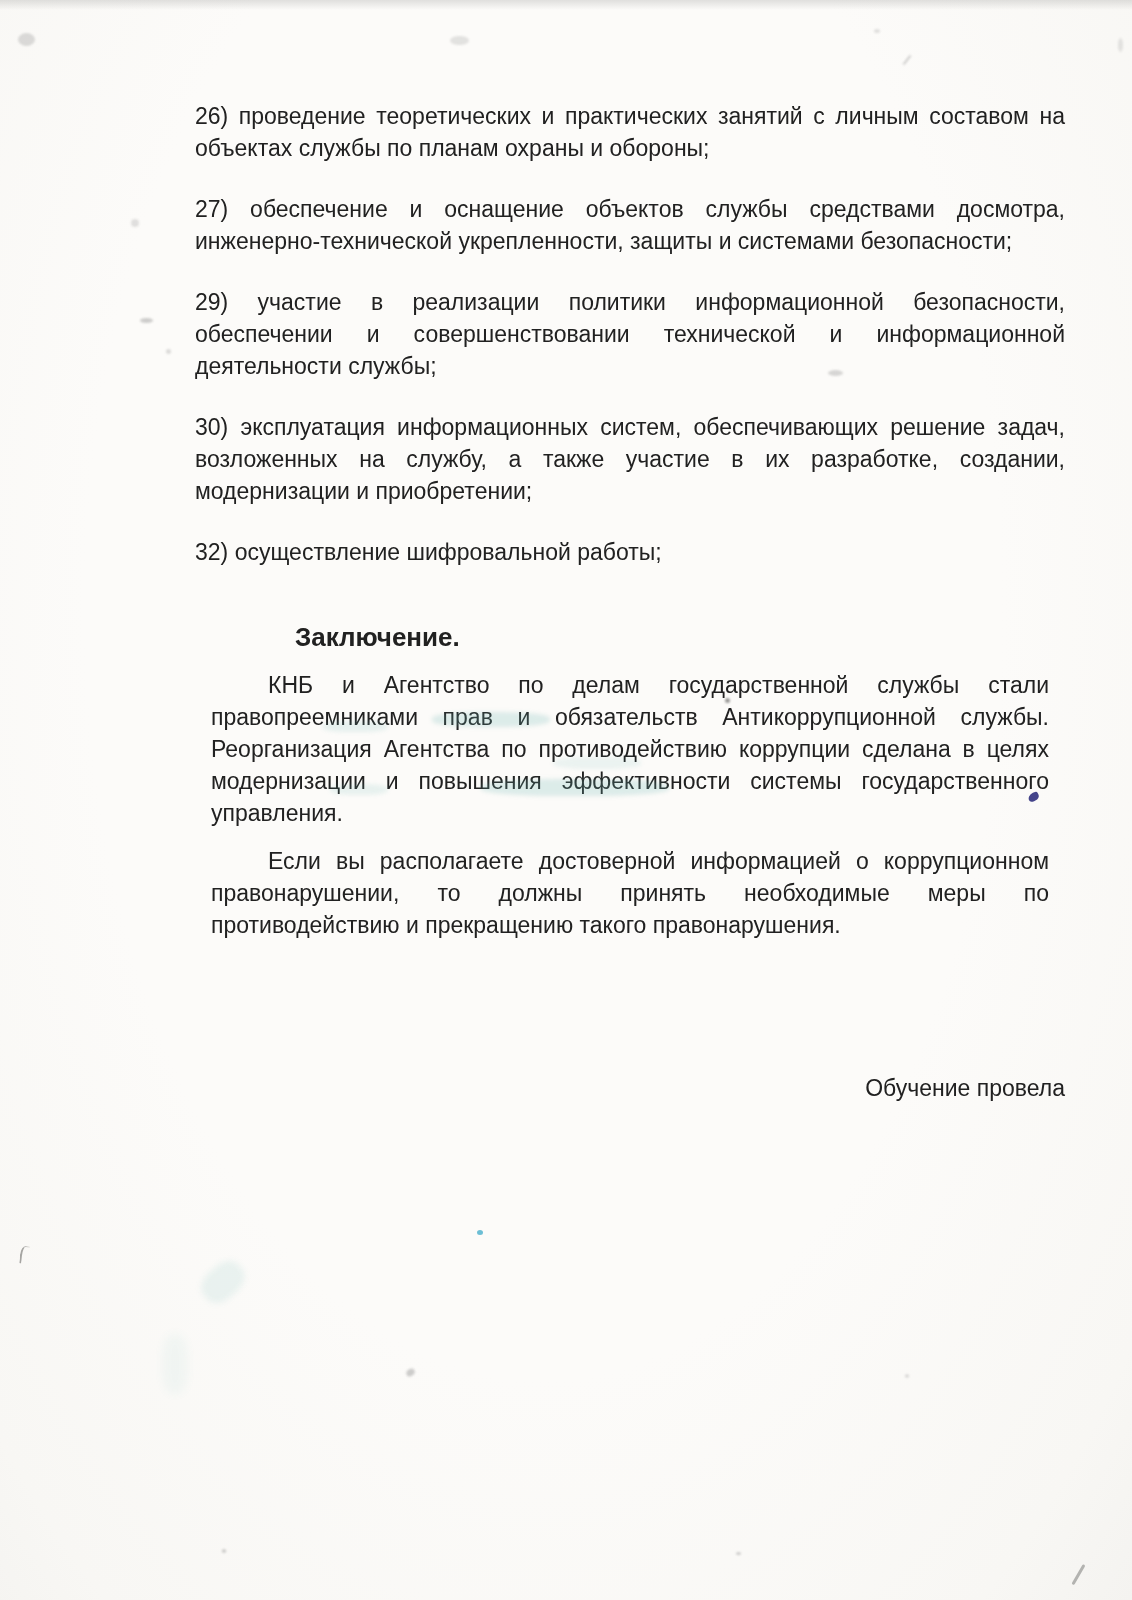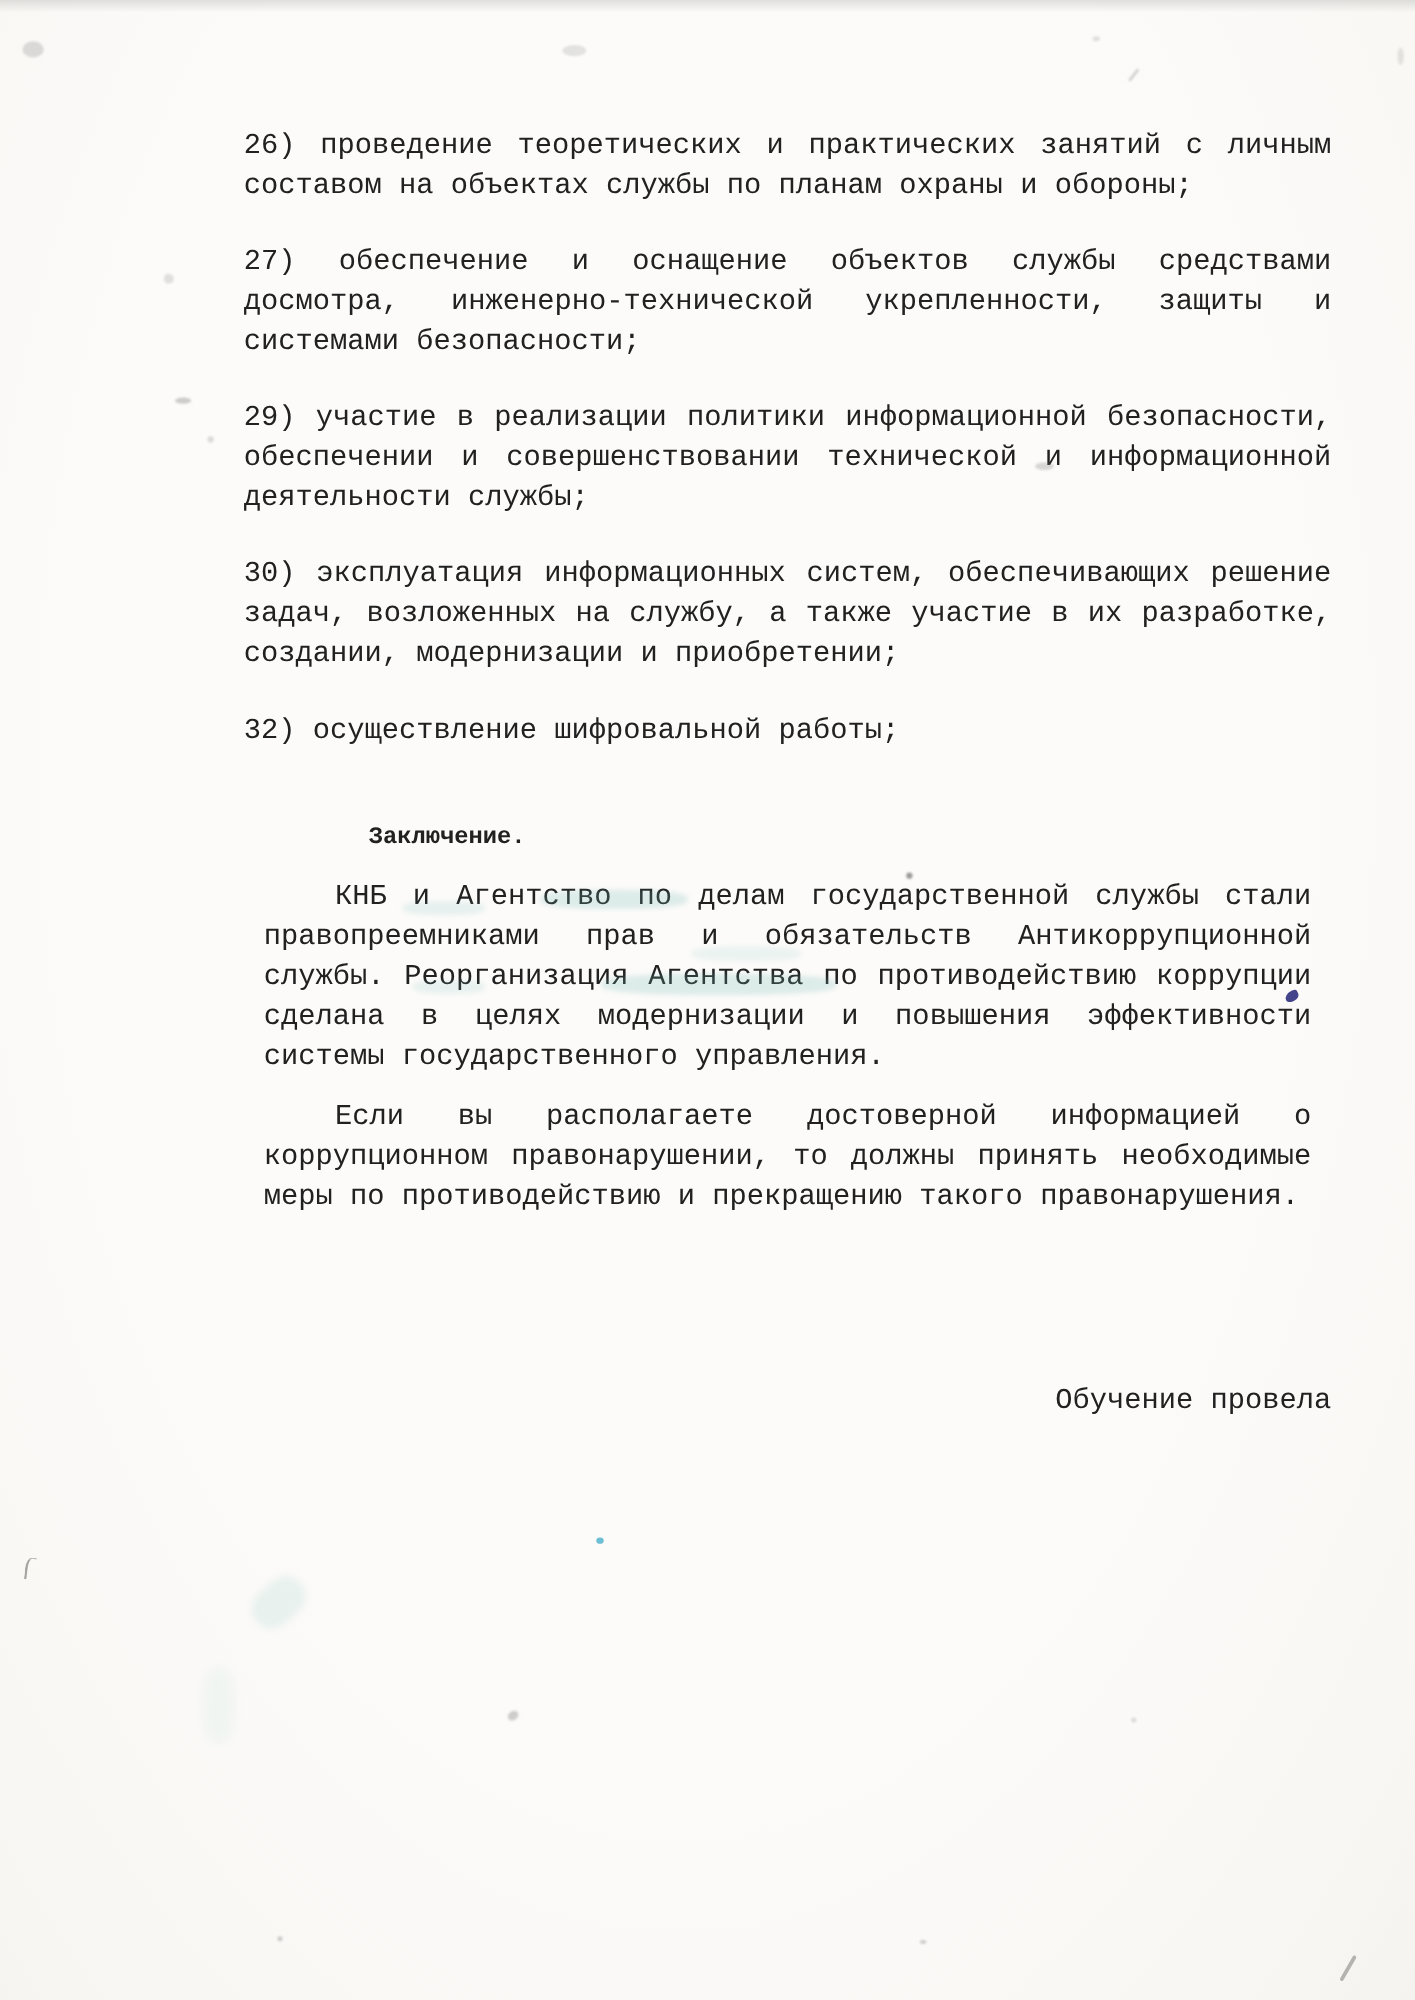--- a/index.html
+++ b/index.html
@@ -3,42 +3,42 @@
 <meta charset="utf-8">
 <style>
   html, body { margin: 0; padding: 0; background: #e8e8e6; }
   .page {
     position: relative;
     width: 1132px;
     height: 1600px;
     margin: 0 auto;
     background:
       radial-gradient(ellipse at 48% 38%, #fcfbf9 55%, #f8f7f4 88%, #f4f3f0 100%);
-    font-family: Liberation Mono, monospace;
+    font-family: Liberation Sans, sans-serif;
     color: #212121;
     overflow: hidden;
   }
   .top-edge-shadow {
     position: absolute; left: 0; top: 0; width: 100%; height: 10px;
     background: linear-gradient(to bottom, rgba(150,150,148,0.28), rgba(150,150,148,0));
     pointer-events: none;
   }
   .content {
     position: absolute;
     left: 195px;
     top: 100px;
     width: 870px;
     font-size: 23px;
     line-height: 32px;
     text-align: justify;
   }
   .para { margin: 0 0 29px 0; }
   .conclusion-heading {
     margin: 53px 0 0 100px;
-    font-size: 19px;
+    font-size: 26px;
     line-height: 32px;
     font-weight: bold;
     text-align: left;
   }
   .conclusion-para { margin: 16px; text-indent: 57px; }
   .signature { margin-top: 131px; text-align: right; }
   .signature p { margin: 0; }
 
   
   .artifact { position: absolute; pointer-events: none; }

